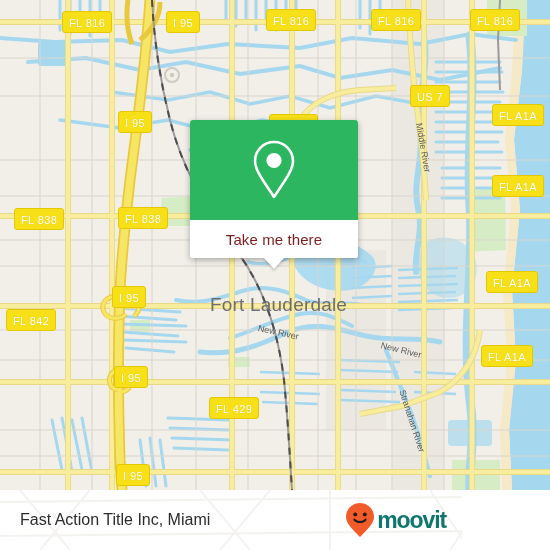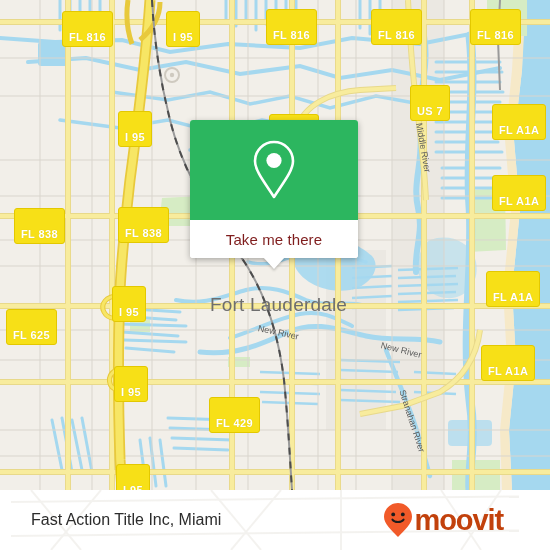--- a/index.html
+++ b/index.html
@@ -16,24 +16,24 @@
   .map svg{display:block;}
 
   
   .shield{
     position:absolute;
     background:#f7e017;
     border:1px solid #e3c800;
     border-radius:3px;
     color:#ffffff;
     font-size:11px;
-    font-weight:bold;
+    font-weight:normal;
     letter-spacing:0.4px;
     line-height:14px;
-    padding:18px 6px 2px 6px;
+    padding:4px 6px 2px 6px;
     white-space:nowrap;
     text-shadow:0 0 1px rgba(120,100,0,.25);
     box-sizing:border-box;
   }
   .city-label{
     position:absolute;
     color:#6e6e6e;
     font-size:19px;
     white-space:nowrap;
     letter-spacing:.2px;
@@ -89,36 +89,35 @@
     background:rgba(245,243,238,0.80);
     color:#3b3b3b;
     font-size:12px;
     line-height:16px;
     padding:2px 7px 3px 7px;
     white-space:nowrap;
   }
 
   
   .footer{
-    position:absolute;left:11px;top:490px;width:462px;height:60px;
+    position:absolute;left:0;top:490px;width:462px;height:60px;
     background:rgba(255,255,255,0.90);
     overflow:hidden;
-    padding-left:46px;
   }
   .footer-lines{position:absolute;left:0;top:0;width:550px;height:60px;opacity:.5;}
   .footer-title{
     position:absolute;left:20px;top:50%;transform:translateY(-50%);
     color:#2c2c2c;font-size:16px;white-space:nowrap;
   }
   .brand{
     position:absolute;right:16px;top:50%;transform:translateY(-50%);
     display:flex;align-items:center;gap:2px;
   }
   .brand-word{
-    color:#c2410c;font-size:29px;font-weight:bold;letter-spacing:-1.1px;line-height:29px;
+    color:#0f766e;font-size:23px;font-weight:bold;letter-spacing:-1.1px;line-height:29px;
   }
 </style>
 </head>
 <body>
 
 <div id="root">
 
   <div class="map">
     <svg width="550" height="490" viewBox="0 0 550 490" xmlns="http://www.w3.org/2000/svg">
       <defs>
@@ -390,21 +389,21 @@
     <div class="shield" style="left:470px;top:9px;">FL 816</div>
     <div class="shield" style="left:410px;top:85px;">US 7</div>
     <div class="shield" style="left:492px;top:104px;">FL A1A</div>
     <div class="shield" style="left:118px;top:111px;">I 95</div>
     <div class="shield" style="left:269px;top:114px;">FL 811</div>
     <div class="shield" style="left:492px;top:175px;">FL A1A</div>
     <div class="shield" style="left:14px;top:208px;">FL 838</div>
     <div class="shield" style="left:118px;top:207px;">FL 838</div>
     <div class="shield" style="left:486px;top:271px;">FL A1A</div>
     <div class="shield" style="left:112px;top:286px;">I 95</div>
-    <div class="shield" style="left:6px;top:309px;">FL 625</div>
+    <div class="shield" style="left:6px;top:309px;">FL 842</div>
     <div class="shield" style="left:481px;top:345px;">FL A1A</div>
     <div class="shield" style="left:114px;top:366px;">I 95</div>
     <div class="shield" style="left:209px;top:397px;">FL 429</div>
     <div class="shield" style="left:116px;top:464px;">I 95</div>
 
     <div class="city-label" style="left:210px;top:294px;">Fort Lauderdale</div>
 
     <div class="river-label" style="left:419px;top:118px;transform:rotate(80deg);">Middle River</div>
     <div class="river-label" style="left:258px;top:323px;transform:rotate(12deg);">New River</div>
     <div class="river-label" style="left:381px;top:340px;transform:rotate(14deg);">New River</div>

